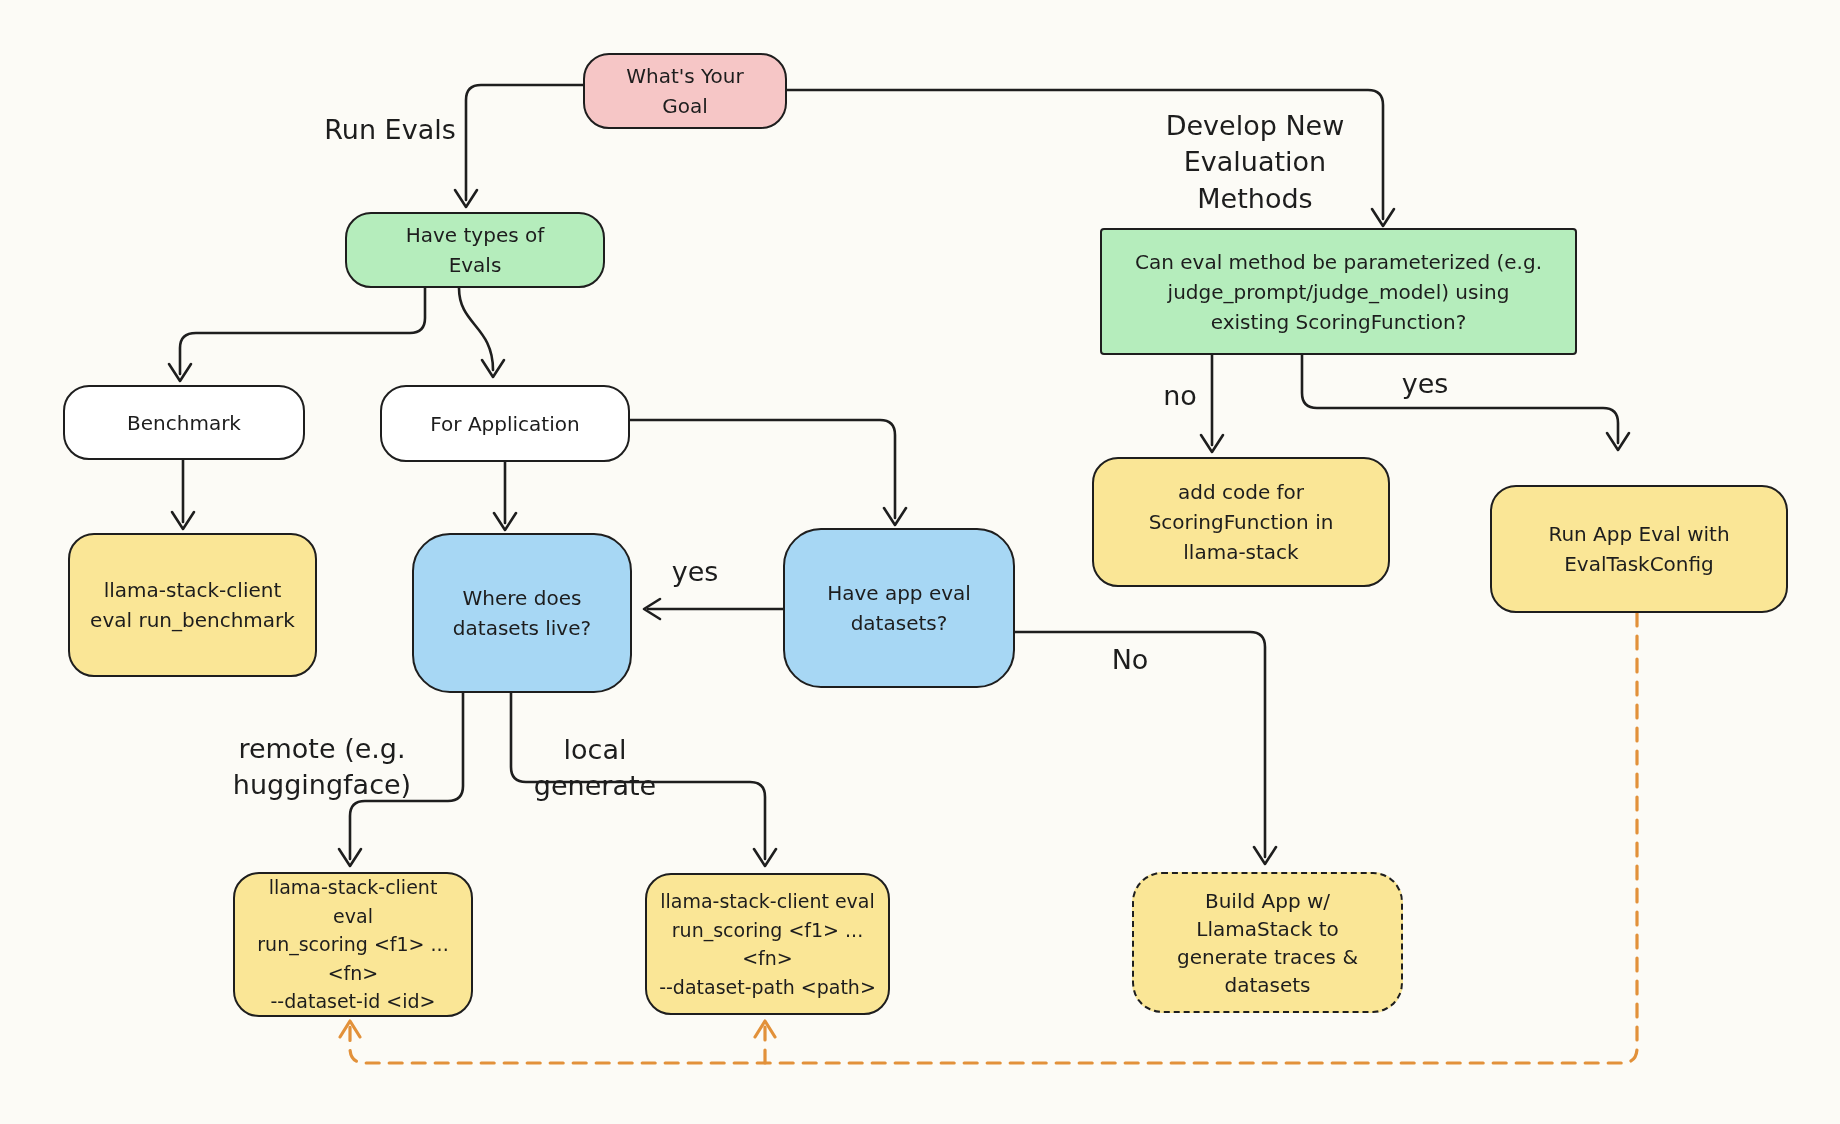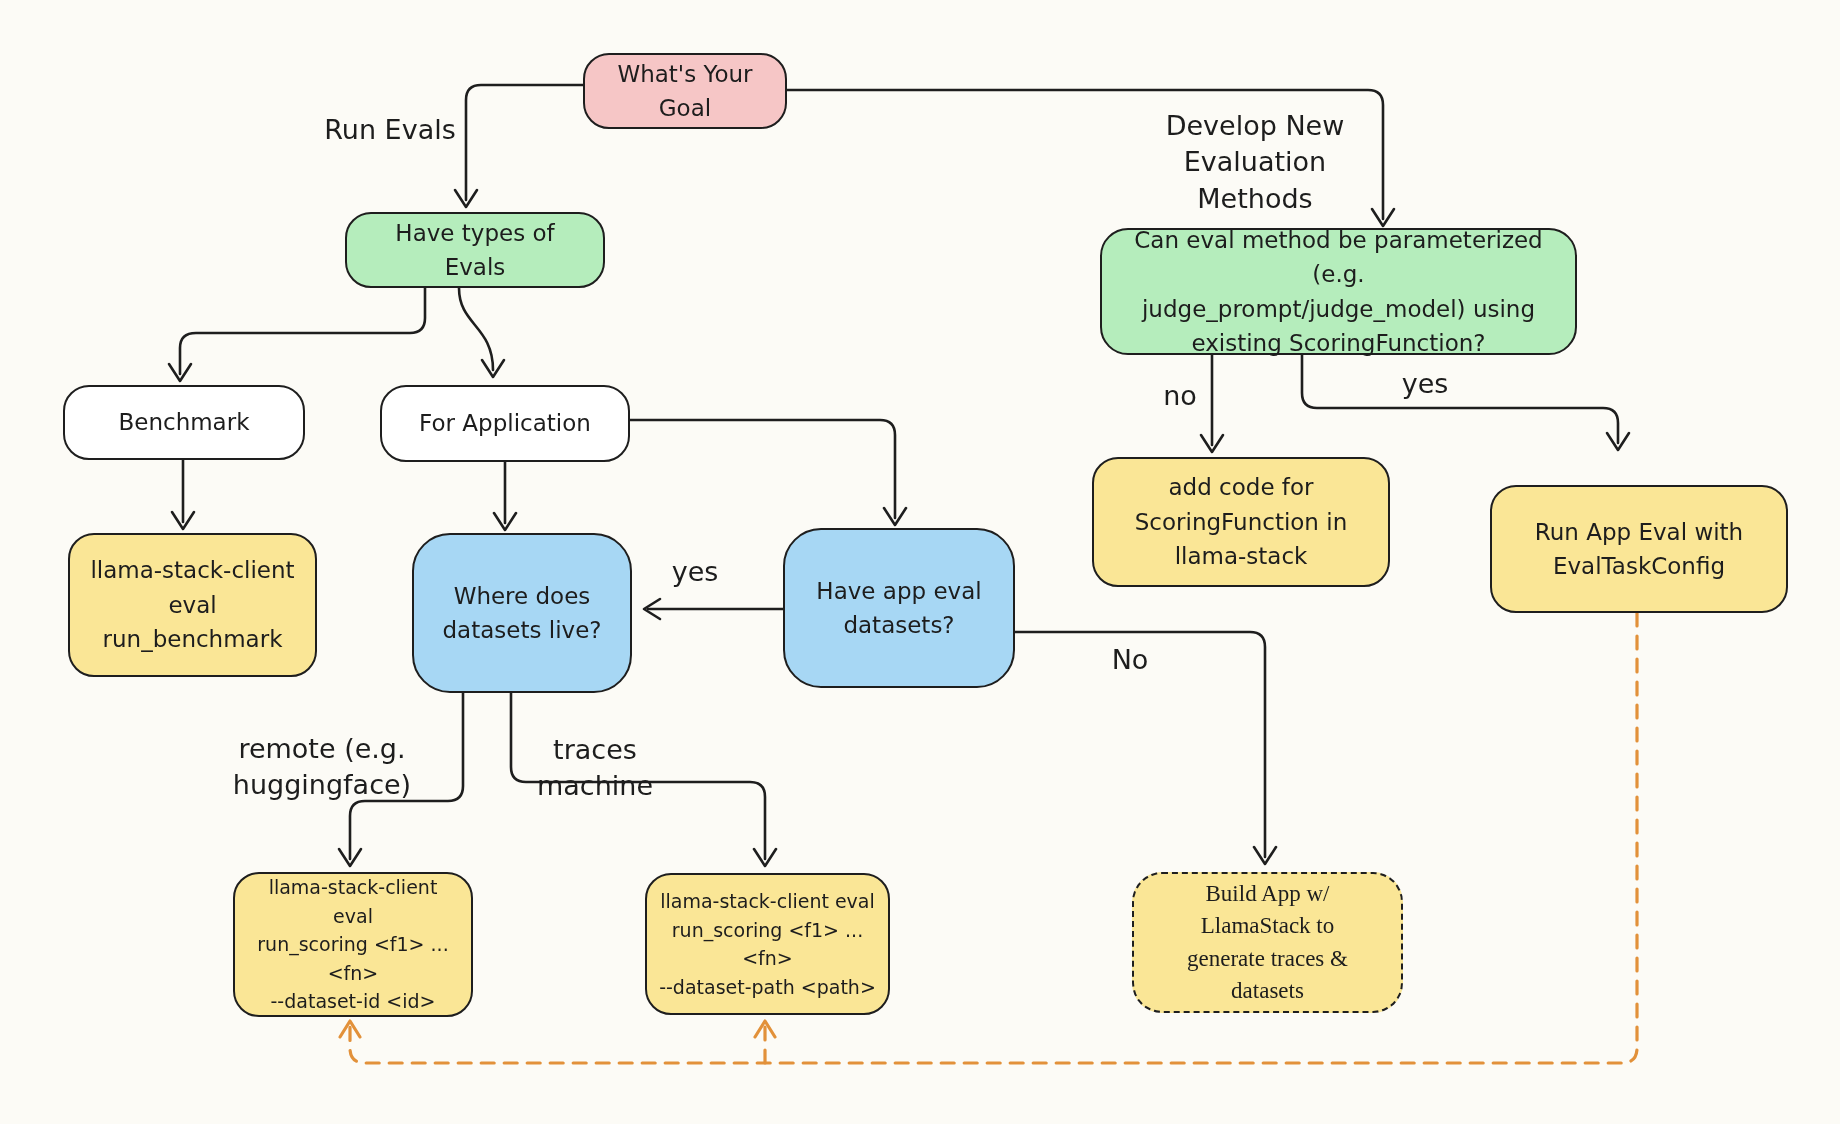--- a/index.html
+++ b/index.html
@@ -3,29 +3,29 @@
 <meta charset="utf-8">
 <style>
   html,body{margin:0;padding:0;}
   body{background:var(--background,#fcfbf6);font-family:"DejaVu Sans",sans-serif;}
   .canvas{position:relative;width:1840px;height:1124px;background:var(--background,#fcfbf6);overflow:hidden;}
   svg.wires{position:absolute;left:0;top:0;width:1840px;height:1124px;pointer-events:none;}
   .edge{stroke:var(--stroke,#1e1e1e);stroke-width:2.6;fill:none;stroke-linecap:round;stroke-linejoin:round;}
   .edge-orange{stroke:var(--accent-orange,#e2913a);stroke-width:3.2;fill:none;stroke-linecap:round;stroke-linejoin:round;stroke-dasharray:13 10;}
   .node{position:absolute;display:flex;align-items:center;justify-content:center;
         border:2.6px solid var(--stroke,#1e1e1e);border-radius:26px;box-sizing:border-box;
-        color:#1d1d1d;font-size:23px;line-height:1.5;text-align:center;padding:6px 12px;}
+        color:#1d1d1d;font-size:20px;line-height:1.5;text-align:center;padding:6px 12px;}
   .txt{white-space:pre-line;}
   .pink{background:var(--fill-pink,#f6c6c6);}
   .green{background:var(--fill-green,#b5edbc);}
   .blue{background:var(--fill-blue,#a7d7f4);border-radius:38px;}
   .yellow{background:var(--fill-yellow,#fae696);}
   .white{background:var(--fill-white,#ffffff);}
-  .dashed{border-style:dashed;border-width:2.8px;border-radius:30px;font-family:Liberation Serif, serif;}
-  .round32{border-radius:28px;}
+  .dashed{border-style:dashed;border-width:2.8px;border-radius:30px;}
+  .round32{border-radius:4px;}
   .edge-label{position:absolute;color:#1d1d1d;font-size:27px;line-height:1.35;text-align:center;white-space:pre-line;}
   .small{font-size:19px;}
 </style>
 </head>
 <body>
 
 <div class="canvas">
 
   <svg class="wires" viewBox="0 0 1840 1124">
     <g>
@@ -158,15 +158,15 @@
   </div>
 
   <div class="edge-label" style="left:320px;top:112px;width:140px;">Run Evals</div>
   <div class="edge-label" style="left:1100px;top:108px;width:310px;">Develop New Evaluation
 Methods</div>
   <div class="edge-label" style="left:655px;top:554px;width:80px;">yes</div>
   <div class="edge-label" style="left:1145px;top:378px;width:70px;">no</div>
   <div class="edge-label" style="left:1385px;top:366px;width:80px;">yes</div>
   <div class="edge-label" style="left:1098px;top:642px;width:64px;">No</div>
   <div class="edge-label" style="left:182px;top:731px;width:280px;">remote (e.g. huggingface)</div>
-  <div class="edge-label" style="left:515px;top:732px;width:160px;">traces machine</div>
+  <div class="edge-label" style="left:515px;top:732px;width:160px;">local generate</div>
 
 </div>
 
 </body></html>

